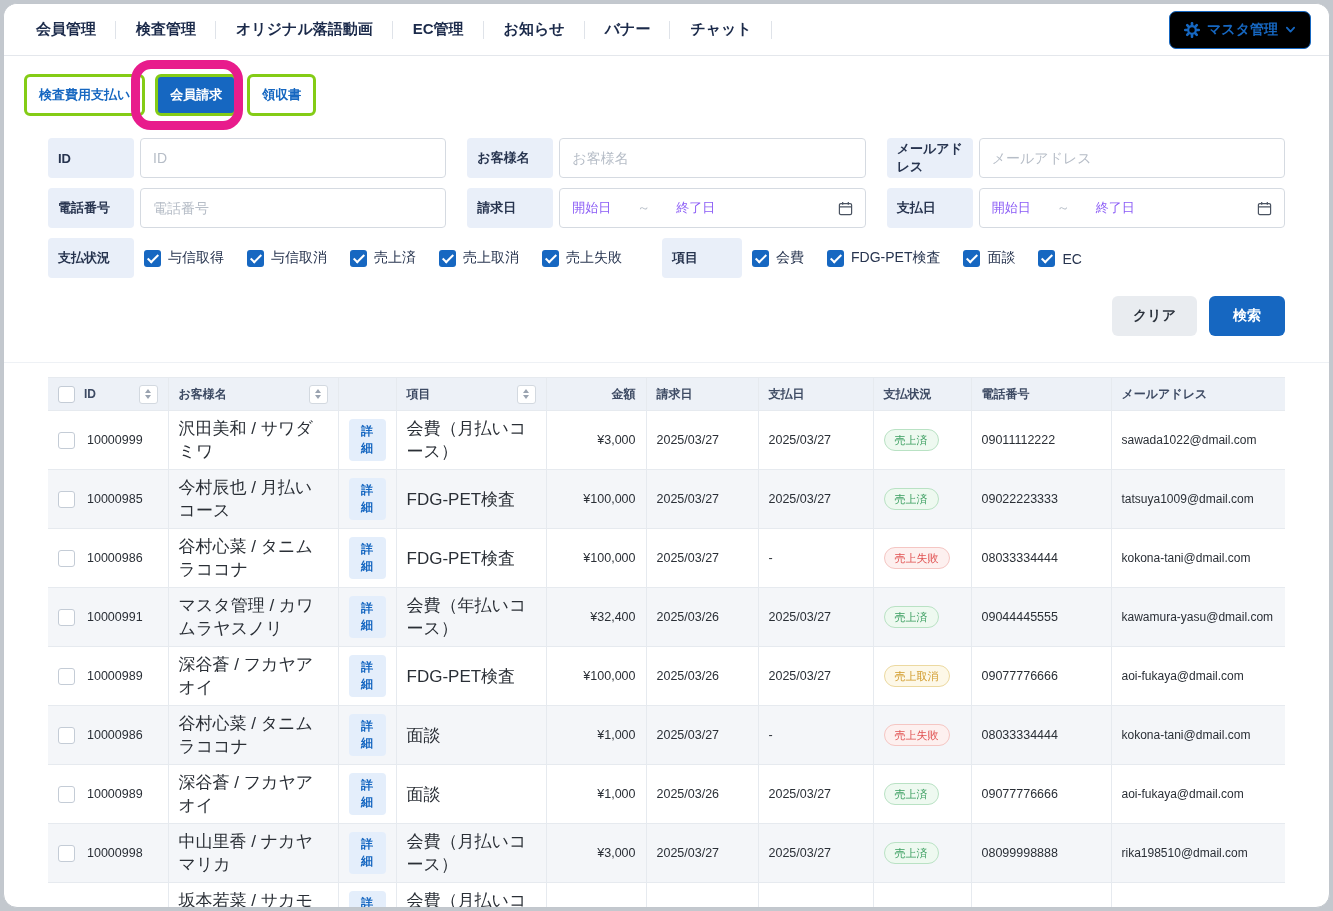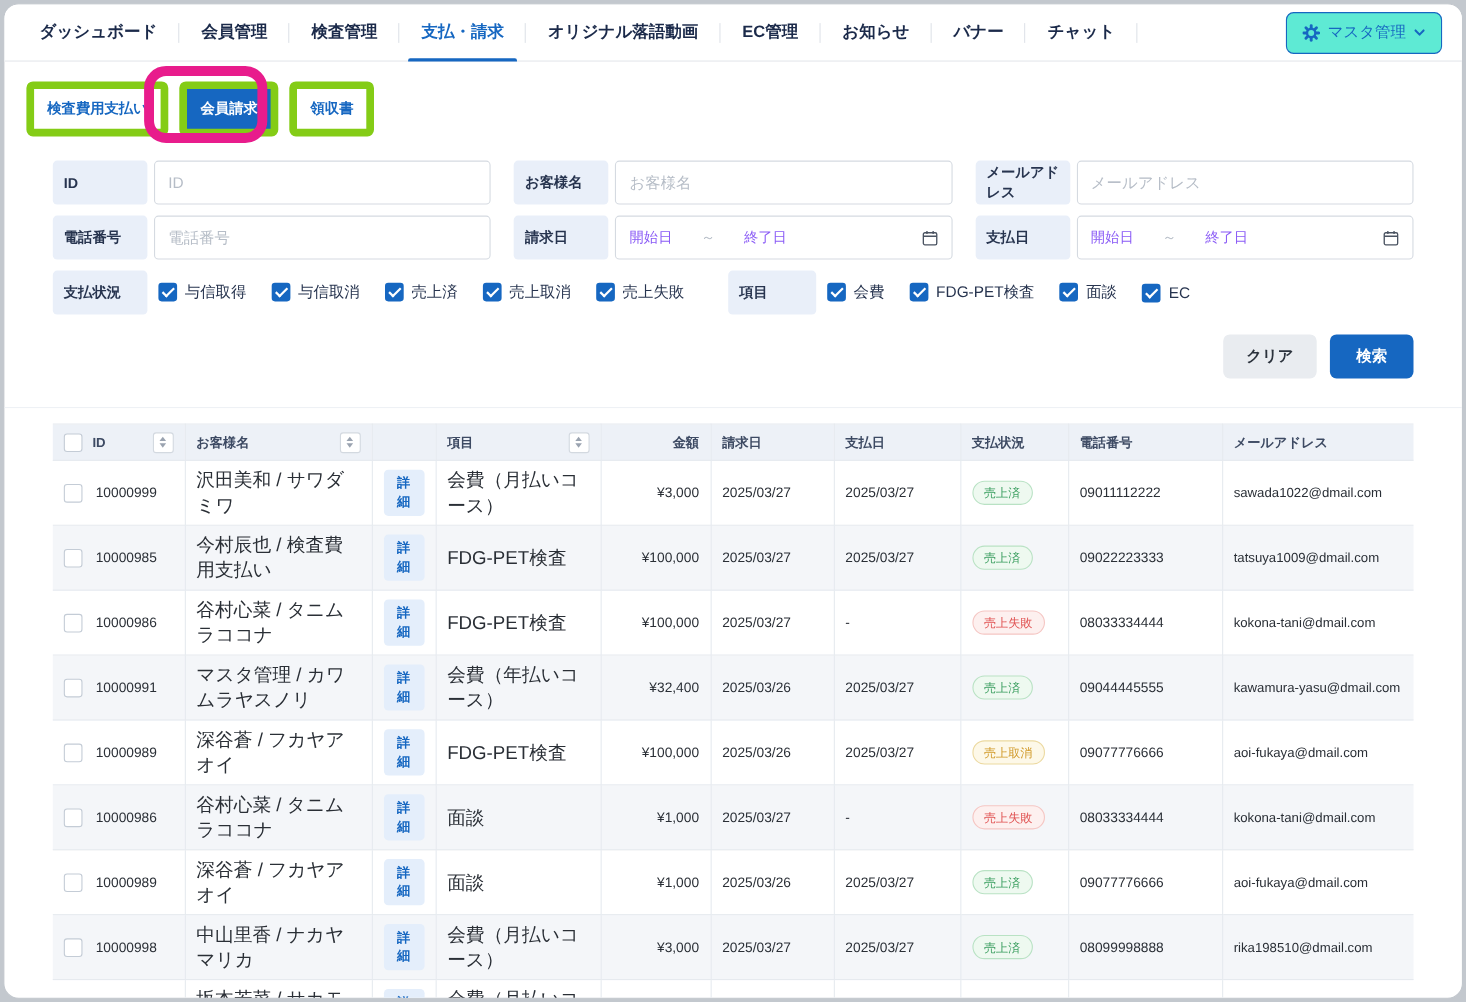--- a/index.html
+++ b/index.html
@@ -24,28 +24,28 @@
   .nav { display:flex; align-items:center; height:52px; padding:0 12px; border-bottom:1px solid #e4e7ec; background:#fff; }
   .nav-item {
     position:relative; height:52px; display:flex; align-items:center;
     padding:0 20px; font-size:15px; font-weight:bold; color:#1b2a4a; cursor:pointer; white-space:nowrap;
   }
   .nav-item::after { content:""; position:absolute; right:0; top:50%; transform:translateY(-50%); width:1px; height:18px; background:#dfe3e9; }
   .nav-item.active { color:#1667c1; }
   .nav-item.active .underline { position:absolute; left:8px; right:8px; bottom:0; height:3px; background:#1667c1; border-radius:2px 2px 0 0; }
   .master-btn {
     margin-left:auto; margin-right:6px; display:flex; align-items:center; gap:7px;
-    border:1px solid #1667c1; background:#5eead4; color:#1667c1; font-weight:normal; font-size:14px;
+    border:1px solid #1667c1; background:#000000; color:#1667c1; font-weight:bold; font-size:14px;
     border-radius:7px; padding:9px 14px; cursor:pointer; font-family:inherit;
   }
 
   
   .tabs { display:flex; gap:10px; padding:18px 20px 10px 20px; }
   .tab {
-    border:7px solid #84cc16; background:#fff; color:#1667c1; font-weight:bold;
+    border:3px solid #84cc16; background:#fff; color:#1667c1; font-weight:bold;
     font-size:13px; border-radius:6px; padding:9px 12px; cursor:pointer; white-space:nowrap; font-family:inherit;
   }
   .tab.active { background:#1667c1; color:#fff; }
   .annotation-ring {
     position:absolute; left:127px; top:56px; width:112px; height:70px;
     border:9px solid #e81c8c; border-radius:20px; z-index:6; pointer-events:none;
   }
 
   
   .filter-area { padding:12px 44px 0 44px; }
@@ -64,21 +64,21 @@
     flex:1; height:40px; border:1px solid #d5dae1; border-radius:4px; padding:0 12px;
     display:flex; align-items:center; gap:26px; cursor:pointer; min-width:0;
   }
   .date-range .ph { color:#8b5cf6; font-size:13px; }
   .date-range .sep { color:#b6bdc7; font-size:13px; }
   .date-range .cal { margin-left:auto; display:flex; align-items:center; }
 
   .checks-row { display:flex; align-items:center; margin-bottom:0; }
   .checks-row .f-label { margin-right:2px; }
   .check-group { display:flex; align-items:center; gap:23px; margin-left:8px; }
-  .check-item { display:flex; align-items:flex-start; gap:7px; font-size:14px; color:#27344f; cursor:pointer; white-space:nowrap; }
+  .check-item { display:flex; align-items:flex-end; gap:7px; font-size:14px; color:#27344f; cursor:pointer; white-space:nowrap; }
   .cbx {
     width:17px; height:17px; border-radius:3px; background:#1667c1; position:relative; flex:0 0 17px;
   }
   .cbx::after {
     content:""; position:absolute; left:5.5px; top:2px; width:4px; height:9px;
     border-right:2px solid #fff; border-bottom:2px solid #fff; transform:rotate(45deg);
   }
   .cbx.empty { background:#fff; border:1px solid #c4ccd6; }
   .cbx.empty::after { display:none; }
   .item-label { flex:0 0 80px; margin-left:40px; }
@@ -133,27 +133,22 @@
   .badge[data-status="success"] { color:#3a9e5f; background:#eef9f0; border-color:#b9e2c4; }
   .badge[data-status="fail"]    { color:#e05252; background:#fdf0ef; border-color:#f5c6c3; }
   .badge[data-status="cancel"]  { color:#d19a2a; background:#fdf8e8; border-color:#ecd9a0; }
 </style>
 </head>
 <body>
 
 <div class="page-card">
 
   <div class="nav">
-    <div class="nav-item">ダッシュボード</div>
     <div class="nav-item">会員管理</div>
     <div class="nav-item">検査管理</div>
-    <div class="nav-item active">
-        <span>支払・請求</span>
-        <span class="underline"></span>
-      </div>
     <div class="nav-item">オリジナル落語動画</div>
     <div class="nav-item">EC管理</div>
     <div class="nav-item">お知らせ</div>
     <div class="nav-item">バナー</div>
     <div class="nav-item">チャット</div>
     <button class="master-btn">
       <span style="display:flex;">
         <svg width="16" height="16" viewBox="0 0 16 16">
             <g stroke="#1667c1" stroke-width="2.6" stroke-linecap="round">
               <line x1="8" y1="1.2" x2="8" y2="3"></line>
@@ -362,21 +357,21 @@
           <td>09011112222</td>
           <td class="cell-email">sawada1022@dmail.com</td>
         </tr>
         <tr>
           <td>
               <div class="cell-idflex">
                 <span class="cbx empty"></span>
                 <span>10000985</span>
               </div>
             </td>
-          <td class="cell-name">今村辰也 / 検査費用支払い</td>
+          <td class="cell-name">今村辰也 / 月払いコース</td>
           <td class="col-center"><button class="detail-btn">詳細</button></td>
           <td class="cell-item">FDG-PET検査</td>
           <td class="col-amount">¥100,000</td>
           <td>2025/03/27</td>
           <td>2025/03/27</td>
           <td><span class="badge" data-status="success">売上済</span></td>
           <td>09022223333</td>
           <td class="cell-email">tatsuya1009@dmail.com</td>
         </tr>
         <tr>

